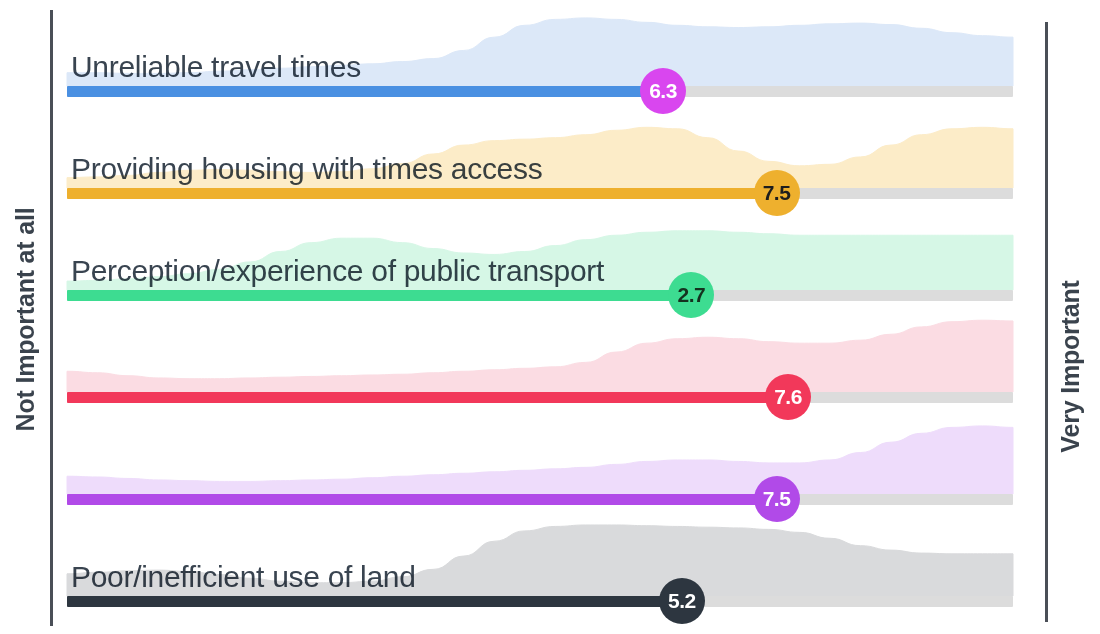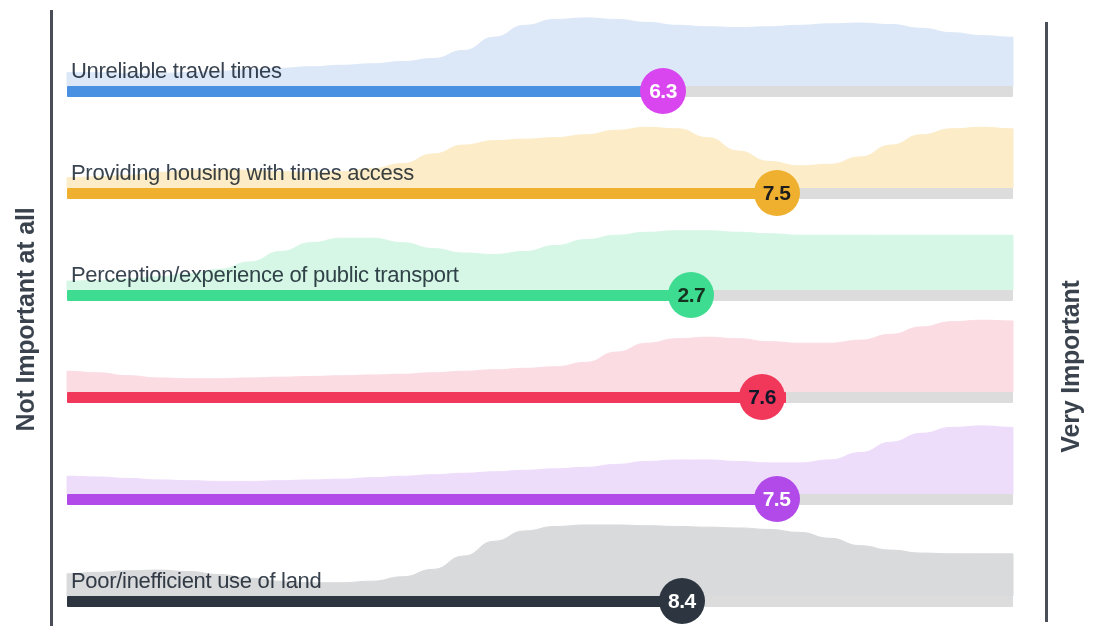--- a/index.html
+++ b/index.html
@@ -93,21 +93,21 @@
     bottom: 0;
     height: 11px;
     border-radius: 1px;
   }
 
   
   .row-label {
     position: absolute;
     left: 4px;
     bottom: 15px;
-    font-size: 22px;
+    font-size: 30px;
     font-weight: 500;
     color: #394450;
     white-space: nowrap;
     letter-spacing: -0.3px;
     line-height: 1;
     z-index: 4;
     mix-blend-mode: multiply;
   }
 
   
@@ -164,34 +164,34 @@
         <div class="fill" style="width: 624.4px; background: rgb(61, 220, 145);"></div>
         <div class="row-label">Perception/experience of public transport</div>
         <div class="bubble" style="left: 601.4px; background: rgb(61, 220, 145); color: rgb(20, 50, 31);">2.7</div>
       </div>
       <div class="row" style="top: 314px; height: 89px;">
         <svg class="ridge" viewBox="0 0 946 78" preserveAspectRatio="none">
           <path d="M 0.00 57.28 C 15.26 57.28 15.26 58.76 30.52 58.76 C 45.77 58.76 45.77 61.72 61.03 61.72 C 76.29 61.72 76.29 63.94 91.55 63.94 C 106.81 63.94 106.81 64.68 122.06 64.68 C 137.32 64.68 137.32 64.68 152.58 64.68 C 167.84 64.68 167.84 63.94 183.10 63.94 C 198.35 63.94 198.35 63.20 213.61 63.20 C 228.87 63.20 228.87 62.46 244.13 62.46 C 259.39 62.46 259.39 61.72 274.65 61.72 C 289.90 61.72 289.90 60.98 305.16 60.98 C 320.42 60.98 320.42 60.24 335.68 60.24 C 350.94 60.24 350.94 58.76 366.19 58.76 C 381.45 58.76 381.45 57.28 396.71 57.28 C 411.97 57.28 411.97 55.80 427.23 55.80 C 442.48 55.80 442.48 54.32 457.74 54.32 C 473.00 54.32 473.00 52.84 488.26 52.84 C 503.52 52.84 503.52 48.40 518.77 48.40 C 534.03 48.40 534.03 38.04 549.29 38.04 C 564.55 38.04 564.55 29.16 579.81 29.16 C 595.06 29.16 595.06 24.72 610.32 24.72 C 625.58 24.72 625.58 23.24 640.84 23.24 C 656.10 23.24 656.10 24.72 671.35 24.72 C 686.61 24.72 686.61 27.68 701.87 27.68 C 717.13 27.68 717.13 29.16 732.39 29.16 C 747.65 29.16 747.65 29.16 762.90 29.16 C 778.16 29.16 778.16 26.20 793.42 26.20 C 808.68 26.20 808.68 20.28 823.94 20.28 C 839.19 20.28 839.19 12.88 854.45 12.88 C 869.71 12.88 869.71 7.70 884.97 7.70 C 900.23 7.70 900.23 6.22 915.48 6.22 C 930.74 6.22 930.74 6.96 946.00 6.96 L 946 78 L 0 78 Z" fill="#fbdce3" stroke="#fbdce3" stroke-width="1"></path>
         </svg>
         <div class="track"></div>
         <div class="fill" style="width: 719px; background: rgb(242, 56, 90);"></div>
-        <div class="bubble" style="left: 672px; background: rgb(242, 56, 90); color: #0f172a;">7.6</div>
+        <div class="bubble" style="left: 698px; background: rgb(242, 56, 90); color: #ffffff;">7.6</div>
       </div>
       <div class="row" style="top: 416px; height: 89px;">
         <svg class="ridge" viewBox="0 0 946 78" preserveAspectRatio="none">
           <path d="M 0.00 60.24 C 15.26 60.24 15.26 60.98 30.52 60.98 C 45.77 60.98 45.77 62.46 61.03 62.46 C 76.29 62.46 76.29 63.94 91.55 63.94 C 106.81 63.94 106.81 64.68 122.06 64.68 C 137.32 64.68 137.32 65.42 152.58 65.42 C 167.84 65.42 167.84 65.42 183.10 65.42 C 198.35 65.42 198.35 64.68 213.61 64.68 C 228.87 64.68 228.87 63.94 244.13 63.94 C 259.39 63.94 259.39 63.20 274.65 63.20 C 289.90 63.20 289.90 61.72 305.16 61.72 C 320.42 61.72 320.42 60.24 335.68 60.24 C 350.94 60.24 350.94 58.76 366.19 58.76 C 381.45 58.76 381.45 57.28 396.71 57.28 C 411.97 57.28 411.97 55.80 427.23 55.80 C 442.48 55.80 442.48 54.32 457.74 54.32 C 473.00 54.32 473.00 52.84 488.26 52.84 C 503.52 52.84 503.52 51.36 518.77 51.36 C 534.03 51.36 534.03 48.40 549.29 48.40 C 564.55 48.40 564.55 45.44 579.81 45.44 C 595.06 45.44 595.06 43.96 610.32 43.96 C 625.58 43.96 625.58 43.96 640.84 43.96 C 656.10 43.96 656.10 45.44 671.35 45.44 C 686.61 45.44 686.61 46.92 701.87 46.92 C 717.13 46.92 717.13 46.92 732.39 46.92 C 747.65 46.92 747.65 43.96 762.90 43.96 C 778.16 43.96 778.16 36.56 793.42 36.56 C 808.68 36.56 808.68 26.20 823.94 26.20 C 839.19 26.20 839.19 17.32 854.45 17.32 C 869.71 17.32 869.71 11.40 884.97 11.40 C 900.23 11.40 900.23 9.92 915.48 9.92 C 930.74 9.92 930.74 11.40 946.00 11.40 L 946 78 L 0 78 Z" fill="#eedcfb" stroke="#eedcfb" stroke-width="1"></path>
         </svg>
         <div class="track"></div>
         <div class="fill" style="width: 709.5px; background: rgb(177, 74, 232);"></div>
         <div class="bubble" style="left: 686.5px; background: rgb(177, 74, 232); color: rgb(255, 255, 255);">7.5</div>
       </div>
       <div class="row" style="top: 518px; height: 89px;">
         <svg class="ridge" viewBox="0 0 946 78" preserveAspectRatio="none">
           <path d="M 0.00 55.80 C 15.26 55.80 15.26 54.32 30.52 54.32 C 45.77 54.32 45.77 52.84 61.03 52.84 C 76.29 52.84 76.29 52.10 91.55 52.10 C 106.81 52.10 106.81 53.58 122.06 53.58 C 137.32 53.58 137.32 56.54 152.58 56.54 C 167.84 56.54 167.84 60.24 183.10 60.24 C 198.35 60.24 198.35 63.20 213.61 63.20 C 228.87 63.20 228.87 64.68 244.13 64.68 C 259.39 64.68 259.39 64.68 274.65 64.68 C 289.90 64.68 289.90 63.20 305.16 63.20 C 320.42 63.20 320.42 58.76 335.68 58.76 C 350.94 58.76 350.94 51.36 366.19 51.36 C 381.45 51.36 381.45 38.04 396.71 38.04 C 411.97 38.04 411.97 23.24 427.23 23.24 C 442.48 23.24 442.48 12.88 457.74 12.88 C 473.00 12.88 473.00 8.44 488.26 8.44 C 503.52 8.44 503.52 6.96 518.77 6.96 C 534.03 6.96 534.03 6.96 549.29 6.96 C 564.55 6.96 564.55 7.70 579.81 7.70 C 595.06 7.70 595.06 8.44 610.32 8.44 C 625.58 8.44 625.58 9.18 640.84 9.18 C 656.10 9.18 656.10 9.92 671.35 9.92 C 686.61 9.92 686.61 11.40 701.87 11.40 C 717.13 11.40 717.13 14.36 732.39 14.36 C 747.65 14.36 747.65 20.28 762.90 20.28 C 778.16 20.28 778.16 27.68 793.42 27.68 C 808.68 27.68 808.68 32.12 823.94 32.12 C 839.19 32.12 839.19 35.08 854.45 35.08 C 869.71 35.08 869.71 35.82 884.97 35.82 C 900.23 35.82 900.23 35.82 915.48 35.82 C 930.74 35.82 930.74 35.82 946.00 35.82 L 946 78 L 0 78 Z" fill="#d9dadc" stroke="#d9dadc" stroke-width="1"></path>
         </svg>
         <div class="track"></div>
         <div class="fill" style="width: 614.9px; background: rgb(45, 54, 64);"></div>
         <div class="row-label">Poor/inefficient use of land</div>
-        <div class="bubble" style="left: 591.9px; background: rgb(45, 54, 64); color: rgb(255, 255, 255);">8.4</div>
+        <div class="bubble" style="left: 591.9px; background: rgb(45, 54, 64); color: rgb(255, 255, 255);">5.2</div>
       </div>
     </div>
 
 </div>
 
 </body></html>

